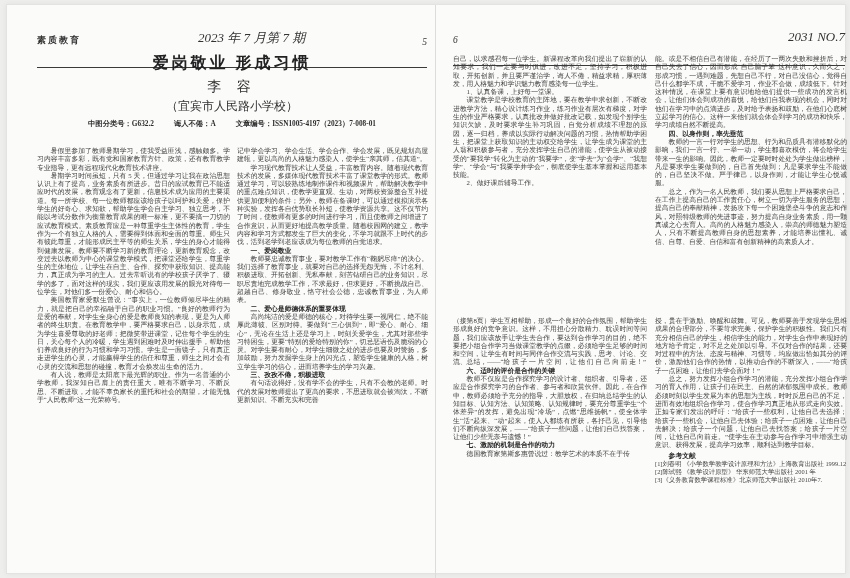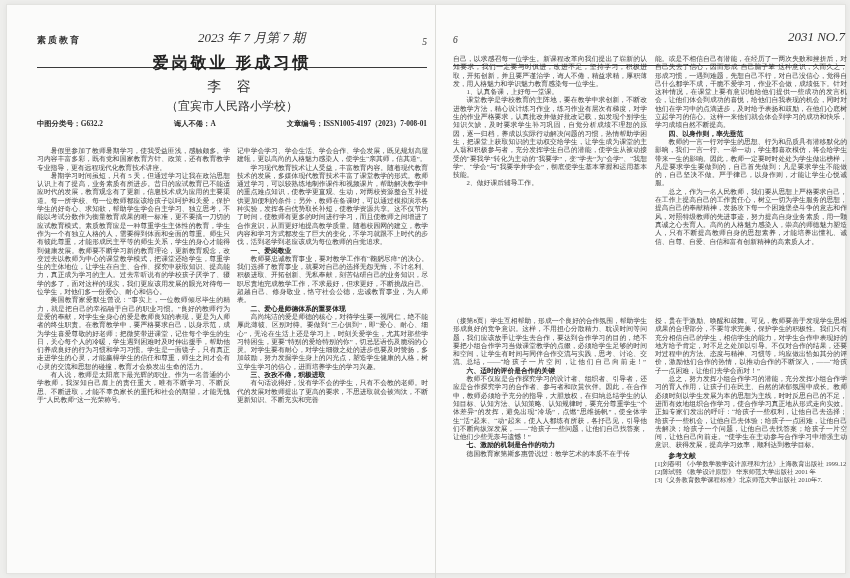--- a/index.html
+++ b/index.html
@@ -34,21 +34,21 @@
   .runhead .jissue{font-style:italic;font-size:13px;}
   .runhead .pno{font-style:italic;font-size:9.5px;}
 
   
   .titleblock{position:absolute;left:30px;top:48px;width:390px;text-align:center;color:#222;}
   .t1{font-size:16px;font-weight:bold;letter-spacing:3px;line-height:1.25;}
   .t2{font-size:15px;font-weight:bold;letter-spacing:1px;line-height:1.4;}
   .auth{font-size:14px;margin-top:5px;letter-spacing:6px;color:#333;}
   .affil{font-size:12px;margin-top:2px;color:#333;}
   .metaline{
-    display:flex;justify-content:space-between;margin-top:4px;
+    display:flex;justify-content:center;margin-top:4px;
     font-size:7.3px;font-weight:bold;color:#2e2e2e;text-align:left;gap:20px;
   }
 
   
   .col{
     position:absolute;overflow:hidden;text-align:justify;
     font-size:6.8px;line-height:8.3px;color:#424242;
     text-justify:inter-ideograph;
   }
   .pl-col1{left:30px;top:142px;width:193px;height:420px;}

